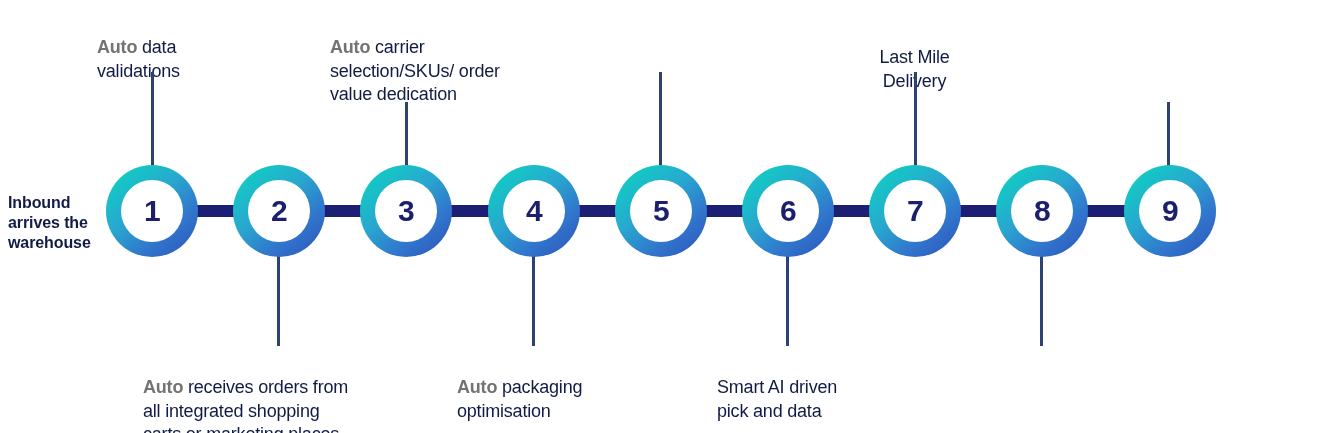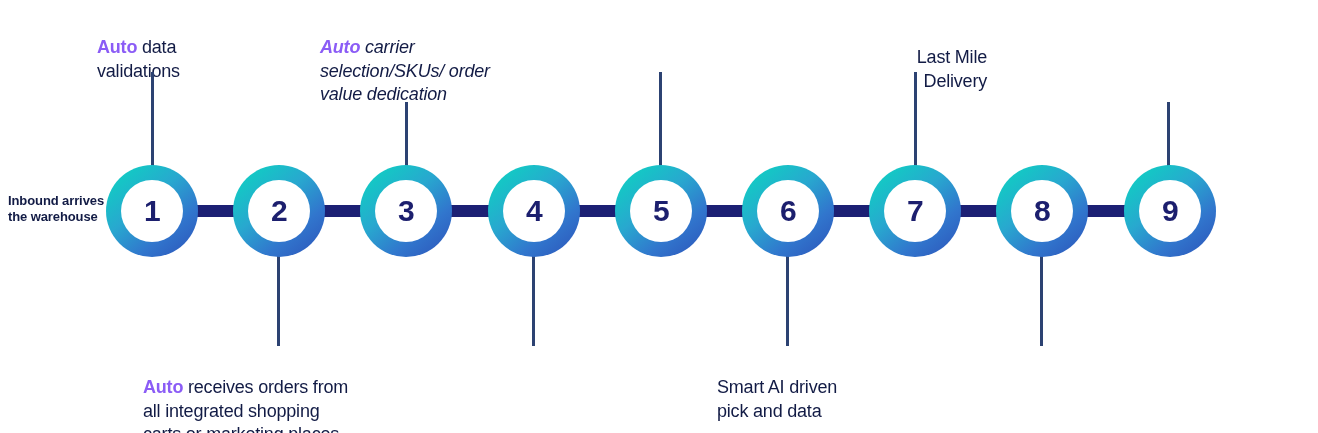--- a/index.html
+++ b/index.html
@@ -9,21 +9,21 @@
     font-family:"Liberation Sans", sans-serif;
     overflow:hidden;
   }
   .canvas{position:relative;width:1318px;height:433px;}
 
   
   .intro-label{
     position:absolute;
     left:8px;top:193px;
     width:100px;
-    font-size:13px;
+    font-size:16px;
     font-weight:700;
     line-height:1.25;
     color:#121b45;
     letter-spacing:-0.1px;
   }
 
   
   .spine{
     position:absolute;
     top:205px;
@@ -65,25 +65,25 @@
   
   .callout{
     position:absolute;
     font-size:18px;
     line-height:1.32;
     color:#121b45;
     letter-spacing:-0.2px;
     white-space:pre-line;
   }
   .callout .auto{
-    color:#8b5cf6;
+    color:#737373;
     font-weight:700;
   }
   .callout .rest{font-weight:400;}
-  .callout.center{text-align:right;}
+  .callout.center{text-align:center;}
 </style>
 </head>
 <body>
 
 <div class="canvas">
 
   <div class="intro-label">Inbound
 arrives the
 warehouse</div>
 
@@ -151,39 +151,43 @@
     <div class="step-inner">
       <span class="step-num">9</span>
     </div>
   </div>
 
   <div class="callout" style="left:97px;top:12px;width:200px;">
     <span class="auto">Auto</span><span class="rest"> data
 validations</span>
   </div>
 
-  <div class="callout" style="left:320px;top:12px;width:230px;font-style:italic;">
+  <div class="callout" style="left:330px;top:12px;width:230px;">
     <span class="auto">Auto</span><span class="rest"> carrier
 selection/SKUs/ order
 value dedication</span>
   </div>
 
 
   <div class="callout center" style="left:842px;top:22px;width:145px;">
     <span class="auto"></span><span class="rest">Last Mile
 Delivery</span>
   </div>
 
 
   <div class="callout" style="left:143px;top:352px;width:265px;">
     <span class="auto">Auto</span><span class="rest"> receives orders from
 all integrated shopping
 carts or marketing places</span>
   </div>
 
+  <div class="callout" style="left:457px;top:352px;width:200px;">
+    <span class="auto">Auto</span><span class="rest"> packaging
+optimisation</span>
+  </div>
 
   <div class="callout" style="left:717px;top:352px;width:200px;">
     <span class="auto"></span><span class="rest">Smart AI driven
 pick and data</span>
   </div>
 
 
 </div>
 
 </body></html>

